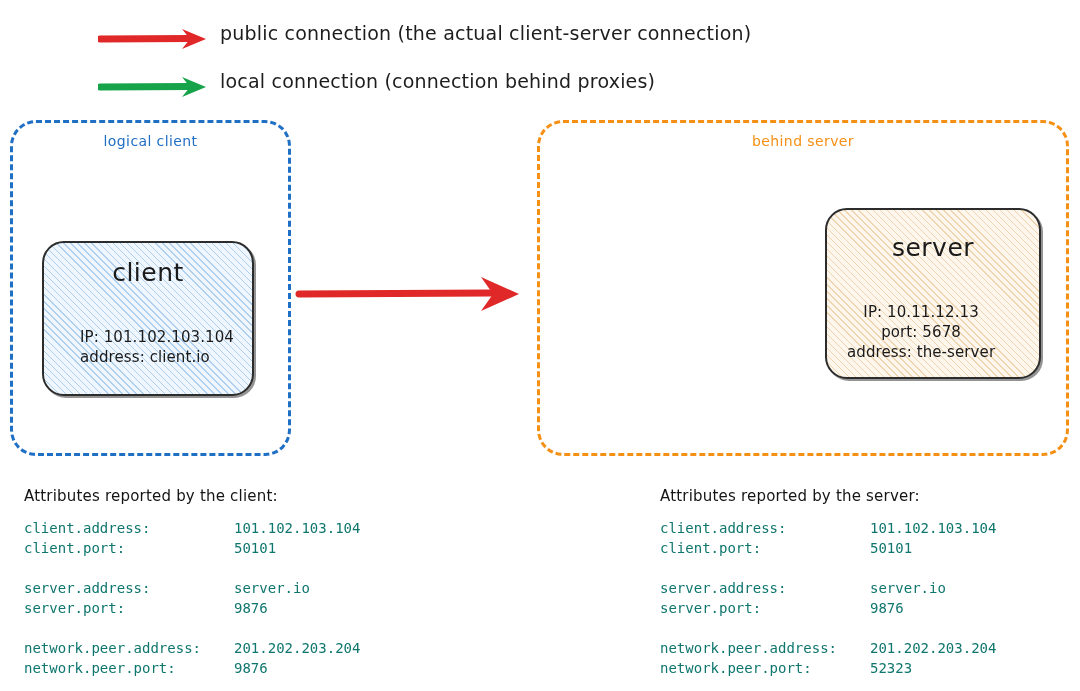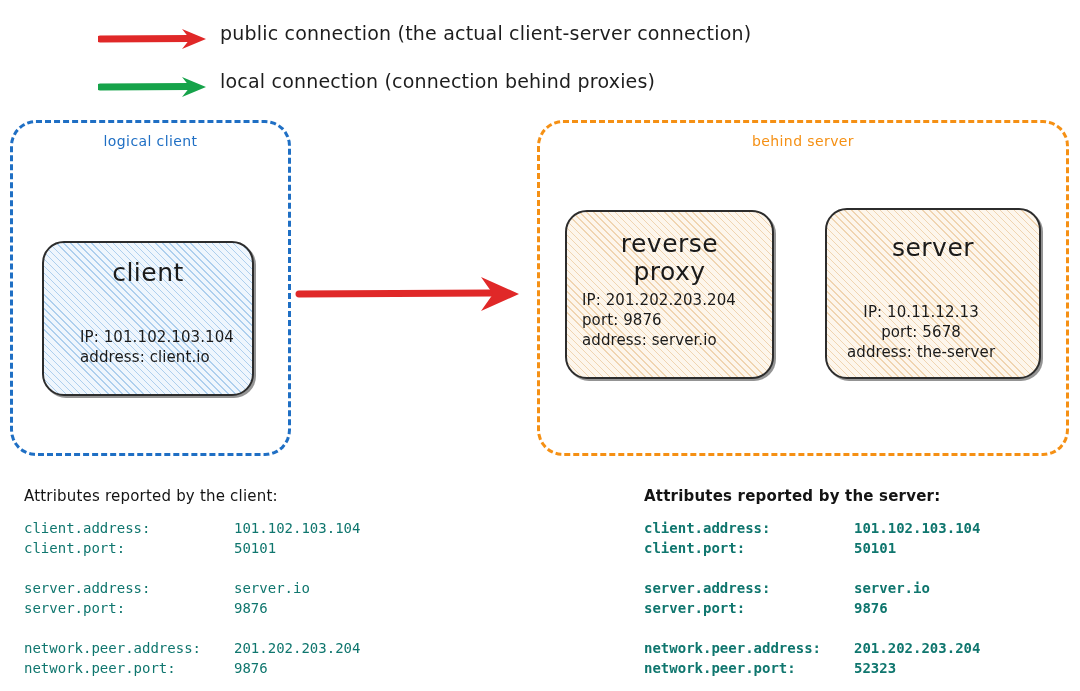--- a/index.html
+++ b/index.html
@@ -172,21 +172,21 @@
     font-size: 14px;
     line-height: 20px;
     color: #0f766e;
     border-collapse: collapse;
   }
   .attr-table td { padding: 0; vertical-align: top; white-space: pre; }
   .attr-table td.key { width: 210px; }
   .attr-table tr.spacer td { height: 20px; line-height: 20px; }
 
   .attr-block.left  { left: 24px;  top: 487px; }
-  .attr-block.right { left: 644px; top: 487px; font-weight: bold; }
+  .attr-block.right { left: 660px; top: 487px; }
 </style>
 </head>
 <body>
 
 <div class="canvas">
 
   <div class="legend-row" style="left:98px; top:26px;">
     <svg class="legend-arrow" width="112" height="26" viewBox="0 0 112 26">
       <path d="M2,13 L92,12.5" stroke="#e02828" stroke-width="7" stroke-linecap="round" fill="none"></path>
       <path d="M84,3 L108,13 L84,23 L92,13 Z" fill="#e02828"></path>
@@ -216,29 +216,20 @@
 
   <svg class="main-arrow" width="230" height="48" viewBox="0 0 230 48">
     <path d="M4,24 L196,23" stroke="#e02828" stroke-width="7" stroke-linecap="round" fill="none"></path>
     <path d="M186,7 L224,24 L186,41 L198,24 Z" fill="#e02828"></path>
   </svg>
 
   <div class="logical-box server">
     <div class="logical-caption">behind server</div>
   </div>
 
-  <div class="node proxy-node">
-    <div class="node-inner">
-      <div class="node-title" style="white-space:pre;">reverse
-proxy</div>
-      <div class="node-props" style="white-space:pre;">IP: 201.202.203.204
-port: 9876
-address: server.io</div>
-    </div>
-  </div>
 
   <div class="node server-node">
     <div class="node-inner">
       <div class="node-title" style="white-space:pre;">server</div>
       <div class="node-props" style="white-space:pre;text-align:center;">IP: 10.11.12.13
 port: 5678
 address: the-server</div>
     </div>
   </div>
 

